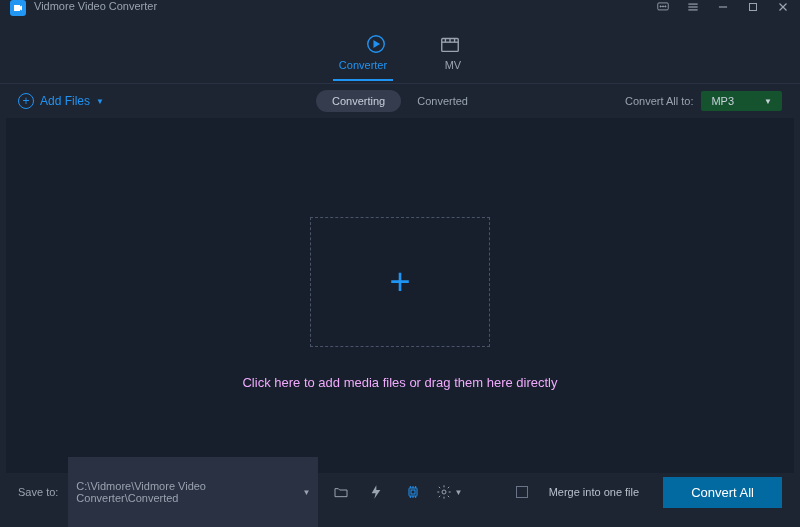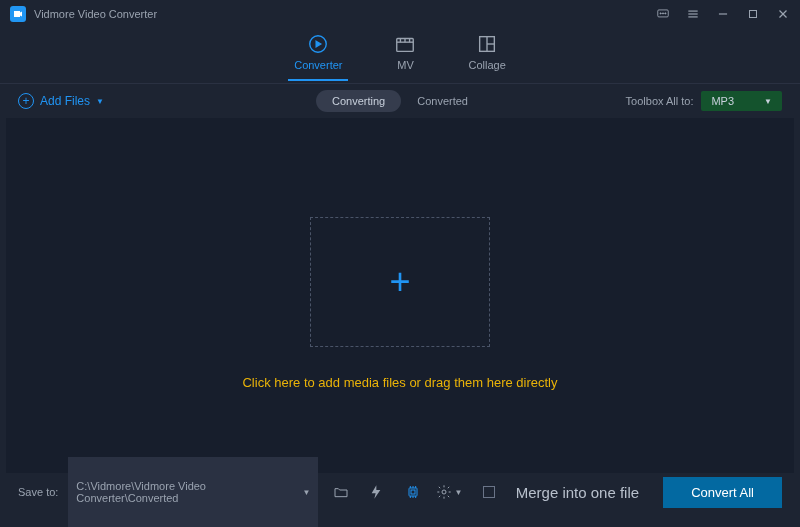--- a/index.html
+++ b/index.html
@@ -1,47 +1,47 @@
 <!DOCTYPE html>
 <html><head>
 <meta charset="utf-8">
 <style>
 *{margin:0;padding:0;box-sizing:border-box;font-family:-apple-system,BlinkMacSystemFont,"Segoe UI",Arial,sans-serif}
 body{width:800px;height:527px;background:#1d2432;color:#b8c0cc;overflow:hidden;font-size:12px}
-.titlebar{height:28px;display:flex;align-items:center;padding:0 10px;background:#1d2432}
+.titlebar{height:28px;display:flex;align-items:flex-start;padding:0 10px;background:#1d2432}
 .app-icon{width:16px;height:16px;background:#2196f3;border-radius:3px;display:flex;align-items:center;justify-content:center;margin-right:8px}
 .app-icon svg{width:12px;height:12px;fill:#fff}
 .app-title{font-size:11px;color:#9aa3b0;flex:1}
 .win-controls{display:flex;gap:16px;align-items:center;color:#9aa3b0}
 .win-btn{width:14px;height:14px;display:flex;align-items:center;justify-content:center;cursor:pointer}
 .tabstrip{height:56px;display:flex;justify-content:center;align-items:center;gap:52px;border-bottom:1px solid #2a3142}
-.tab{display:flex;flex-direction:column;align-items:center;gap:4px;cursor:pointer;padding-bottom:8px;color:#9aa3b0;position:relative}
+.tab{display:flex;flex-direction:column;align-items:flex-end;gap:4px;cursor:pointer;padding-bottom:8px;color:#9aa3b0;position:relative}
 .tab.active{color:#2094f3}
 .tab.active::after{content:"";position:absolute;bottom:-2px;left:-6px;right:-6px;height:2px;background:#2094f3}
 .tab-icon{width:22px;height:22px;display:flex;align-items:center;justify-content:center}
 .tab-label{font-size:11px}
 .toolbar{height:34px;display:flex;align-items:center;padding:0 18px;background:#1d2432}
 .add-files{display:flex;align-items:center;gap:6px;color:#2094f3;cursor:pointer}
 .plus-circle{width:16px;height:16px;border:1.5px solid #2094f3;border-radius:50%;display:flex;align-items:center;justify-content:center;font-size:12px;line-height:1}
 .pill-group{display:flex;gap:0;margin:0 auto;position:absolute;left:50%;transform:translateX(-50%)}
 .pill{padding:5px 16px;border-radius:12px;font-size:11px;cursor:pointer;color:#9aa3b0}
 .pill.active{background:#353c4d;color:#c8d0dc}
 .convert-to{display:flex;align-items:center;gap:8px;margin-left:auto}
 .convert-to-label{font-size:11px;color:#9aa3b0}
 .format-dd{background:#14532d;padding:4px 10px;border-radius:2px;display:flex;align-items:center;gap:30px;cursor:pointer;font-size:11px;color:#c8d0dc}
 .dropzone-area{height:370px;background:#171e2c;margin:0 6px;display:flex;flex-direction:column;align-items:center;justify-content:center;gap:28px}
 .dropzone{width:180px;height:130px;border:1px dashed #4a5468;display:flex;align-items:center;justify-content:center;cursor:pointer}
 .dropzone-plus{font-size:36px;font-weight:200;color:#2094f3}
-.dropzone-text{font-size:13px;color:#eab308}
+.dropzone-text{font-size:13px;color:#f0abfc}
 .footer{position:absolute;bottom:16px;left:0;right:0;height:38px;display:flex;align-items:center;padding:0 18px;gap:10px;background:#1d2432}
 .save-label{font-size:11px;color:#9aa3b0}
 .save-path{background:#2a3142;padding:23px 8px;width:250px;font-size:11px;color:#9aa3b0;display:flex;align-items:center;justify-content:space-between;cursor:pointer}
 .icon-btn{width:26px;height:26px;display:flex;align-items:center;justify-content:center;cursor:pointer;color:#9aa3b0}
 .icon-btn.hl{color:#2094f3}
-.merge{display:flex;align-items:center;gap:21px;margin-left:auto;font-size:15px;cursor:pointer}
+.merge{display:flex;align-items:center;gap:21px;margin-left:auto;font-size:11px;cursor:pointer}
 .checkbox{width:12px;height:12px;border:1px solid #6a7488}
 .convert-all{background:#0369a1;color:#fff;padding:8px 28px;font-size:13px;border:none;cursor:pointer;margin-left:14px}
 .caret{font-size:8px}
 </style>
 </head>
 <body>
 
 <div class="titlebar">
   <div class="app-icon">
       <svg viewBox="0 0 24 24">
@@ -99,44 +99,34 @@
         <svg width="22" height="22" viewBox="0 0 24 24" fill="none" stroke="#9aa3b0" stroke-width="1.5">
           <rect x="3" y="6" width="18" height="14" rx="1"></rect>
           <line x1="3" y1="10" x2="21" y2="10"></line>
           <line x1="7" y1="6" x2="7" y2="10"></line>
           <line x1="12" y1="6" x2="12" y2="10"></line>
           <line x1="17" y1="6" x2="17" y2="10"></line>
         </svg>
       </div>
     <span class="tab-label">MV</span>
   </div>
-  <div class="tab">
-    <div class="tab-icon">
-        <svg width="22" height="22" viewBox="0 0 24 24" fill="none" stroke="#9aa3b0" stroke-width="1.5">
-          <rect x="4" y="4" width="16" height="16"></rect>
-          <line x1="12" y1="4" x2="12" y2="20"></line>
-          <line x1="12" y1="12" x2="20" y2="12"></line>
-        </svg>
-      </div>
-    <span class="tab-label">Collage</span>
-  </div>
 </div>
 
 <div class="toolbar" style="position:relative">
   <div class="add-files">
     <div class="plus-circle">+</div>
     <span>Add Files</span>
     <span class="caret">▼</span>
   </div>
   <div class="pill-group">
     <div class="pill active">Converting</div>
     <div class="pill">Converted</div>
   </div>
   <div class="convert-to">
-    <span class="convert-to-label">Toolbox All to:</span>
+    <span class="convert-to-label">Convert All to:</span>
     <div class="format-dd">
       <span>MP3</span>
       <span class="caret">▼</span>
     </div>
   </div>
 </div>
 
 <div class="dropzone-area">
   <div class="dropzone">
     <div class="dropzone-plus">+</div>

